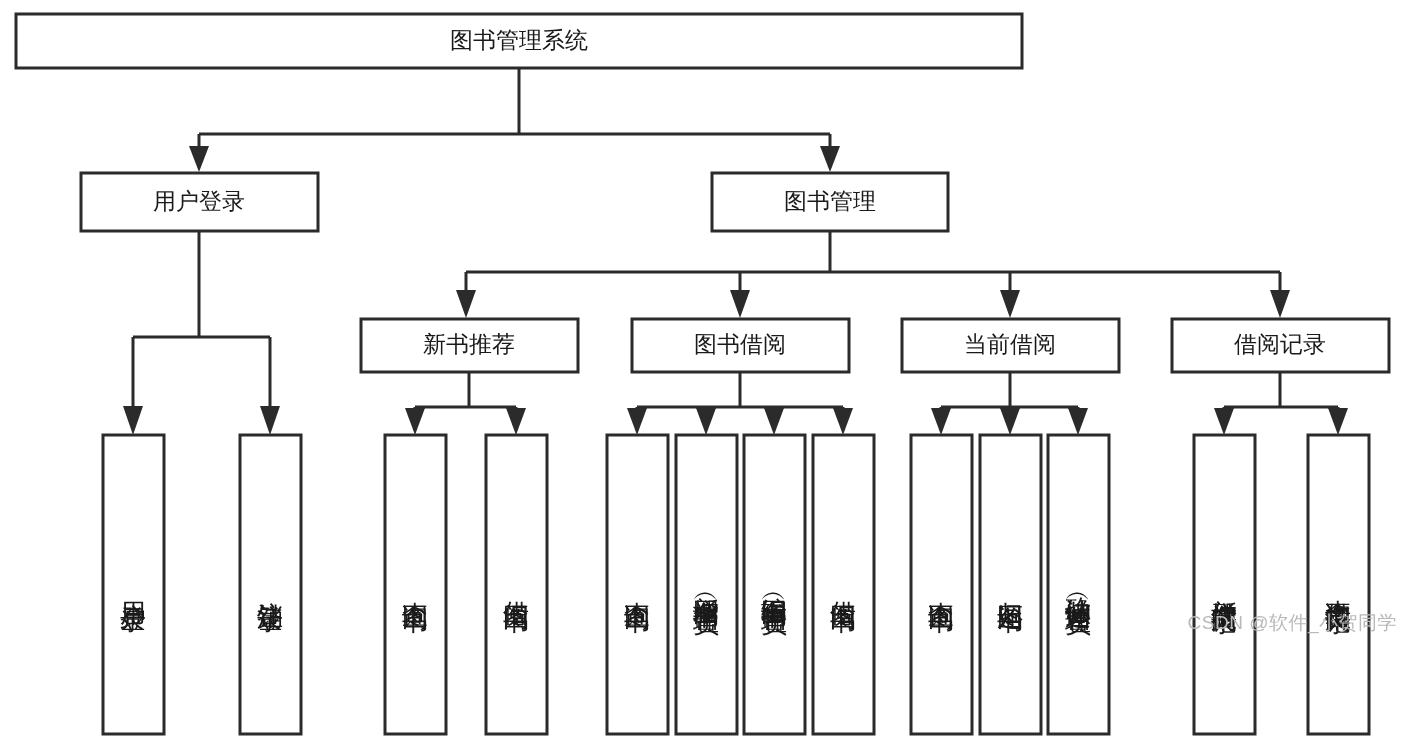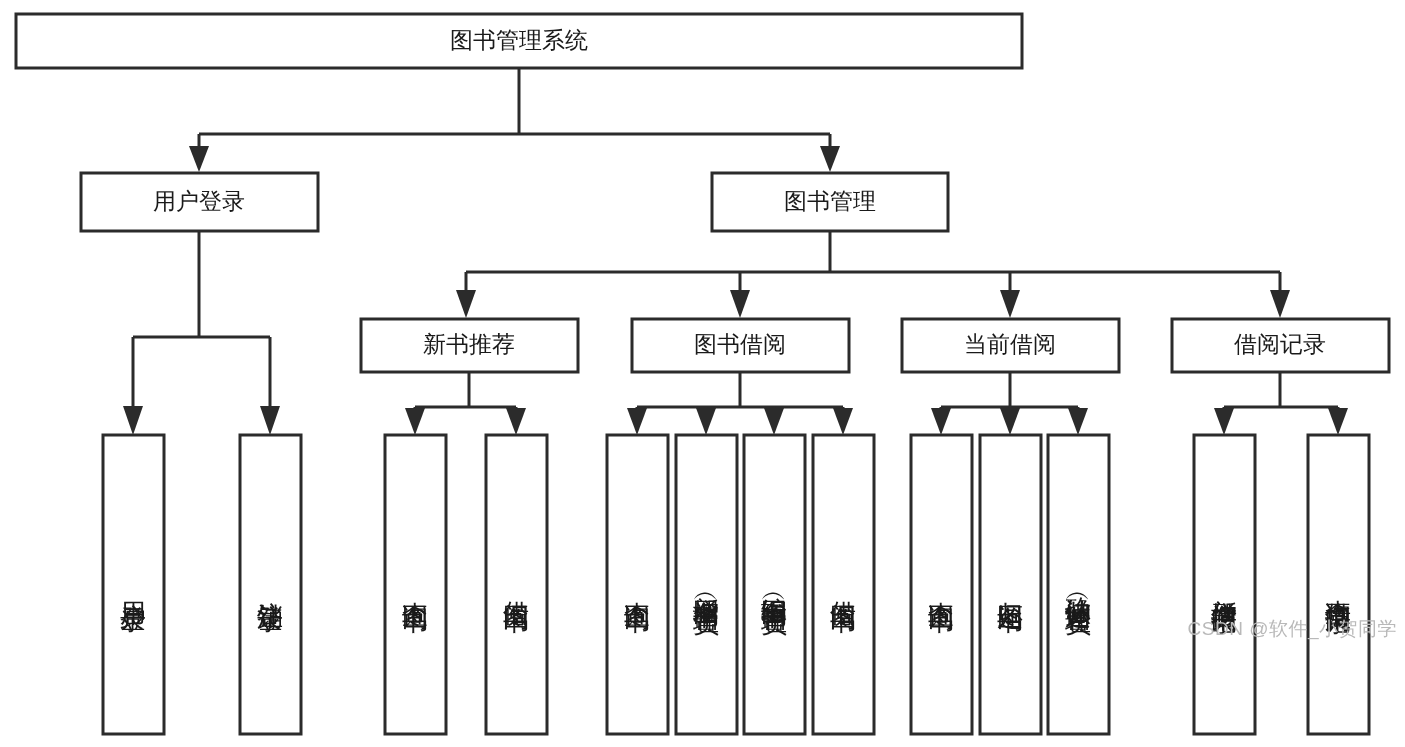--- a/index.html
+++ b/index.html
@@ -60,21 +60,21 @@
     display: flex;
     align-items: center;
     justify-content: center;
     text-align: center;
     white-space: nowrap;
     pointer-events: none;
   }
   .watermark {
     position: absolute;
     right: 8px;
-    bottom: 18px;
+    bottom: 24px;
     font-family: "Liberation Sans", "DejaVu Sans", sans-serif;
     font-size: 19px;
     color: #b9b9b9;
     white-space: nowrap;
     letter-spacing: 0.5px;
   }
 </style>
 </head>
 <body>
 

